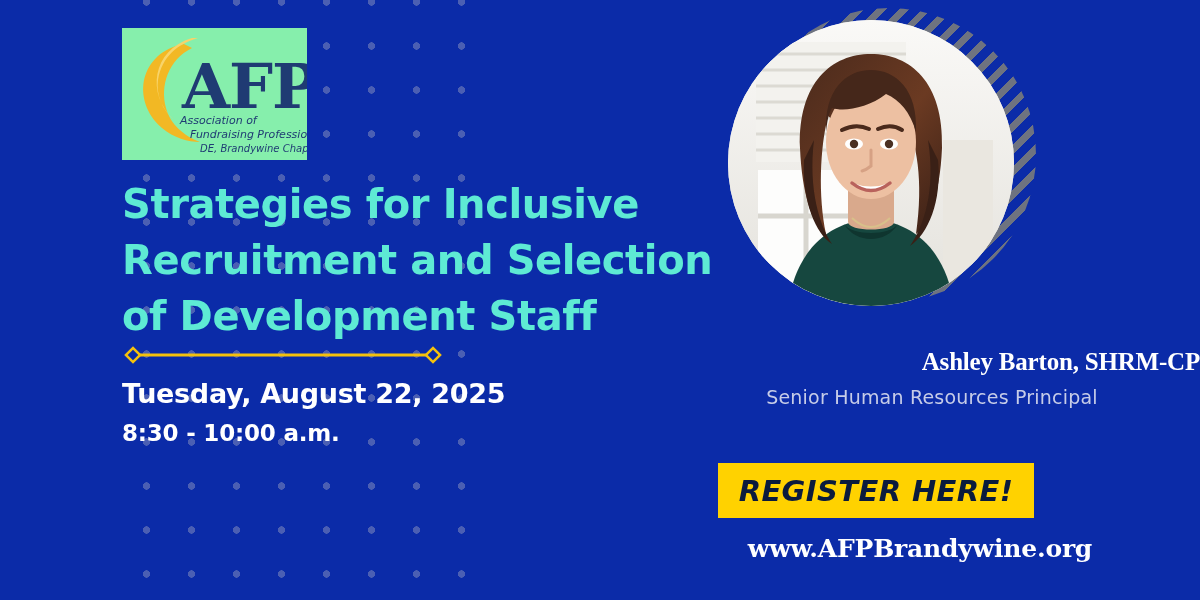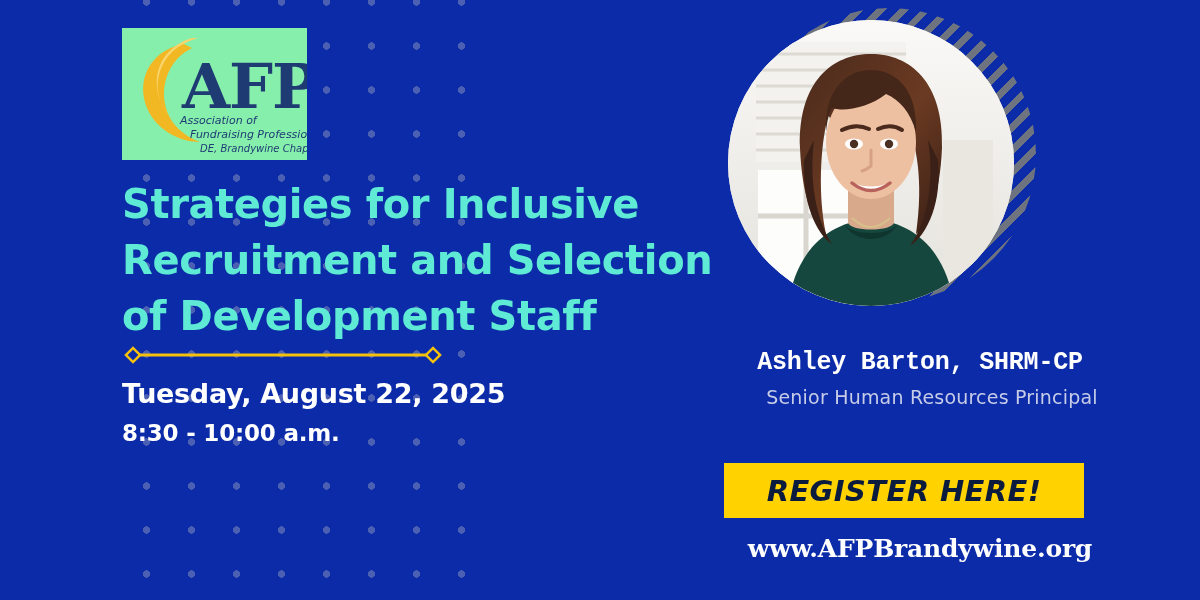--- a/index.html
+++ b/index.html
@@ -134,23 +134,23 @@
     overflow: hidden;
     background: #EDEBE6;
   }
   .photo-svg { display: block; }
 
   .speaker-name {
     position: absolute;
     left: 0;
     top: 348px;
     width: 560px;
-    text-align: center;
+    text-align: right;
     color: #FFFFFF;
-    font-family: Liberation Mono, monospace;
+    font-family: Liberation Serif, serif;
     font-weight: bold;
     font-size: 25px;
     letter-spacing: -0.2px;
     white-space: nowrap;
   }
   .speaker-role {
     position: absolute;
     left: 12px;
     top: 386px;
     width: 560px;
@@ -170,23 +170,23 @@
     color: #C6CCE8;
     font-family: "DejaVu Sans", sans-serif;
     font-size: 19px;
     letter-spacing: .2px;
     white-space: nowrap;
   }
 
   
   .register-btn {
     position: absolute;
-    left: 84px;
+    left: 78px;
     top: 463px;
-    width: 360px;
+    width: 316px;
     height: 55px;
     background: #FFD200;
     border: 0;
     display: flex;
     align-items: center;
     justify-content: center;
     cursor: pointer;
     padding: 0;
   }
   .register-btn span {

